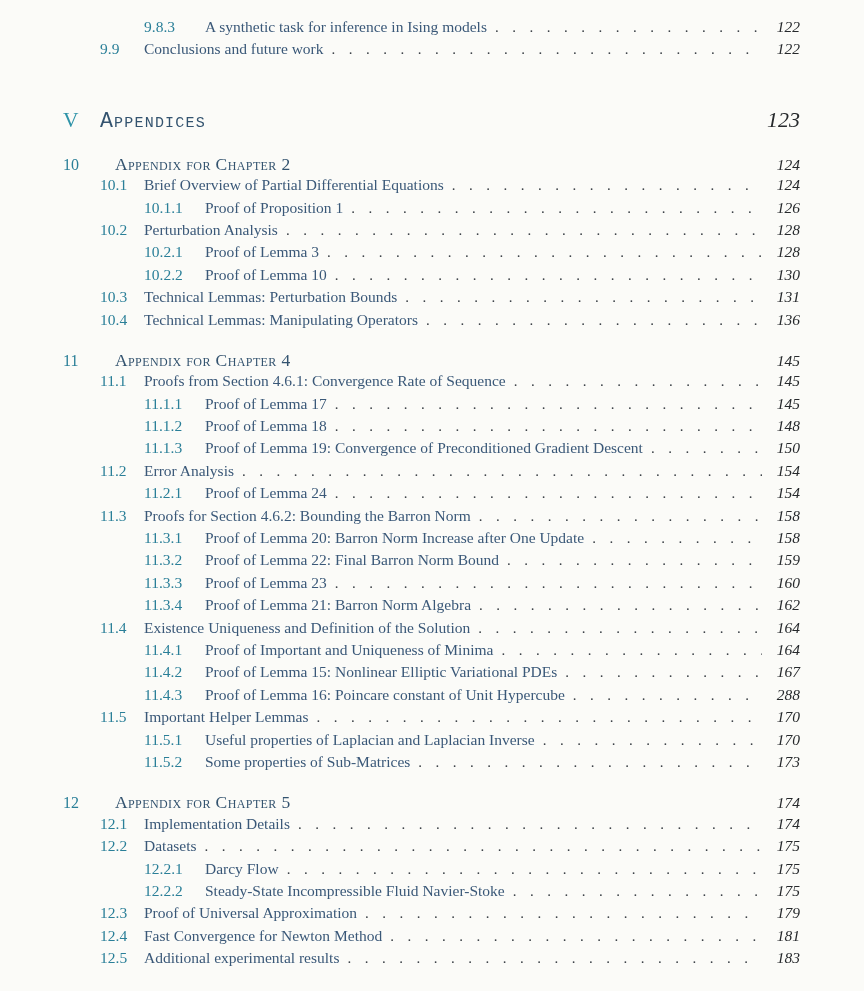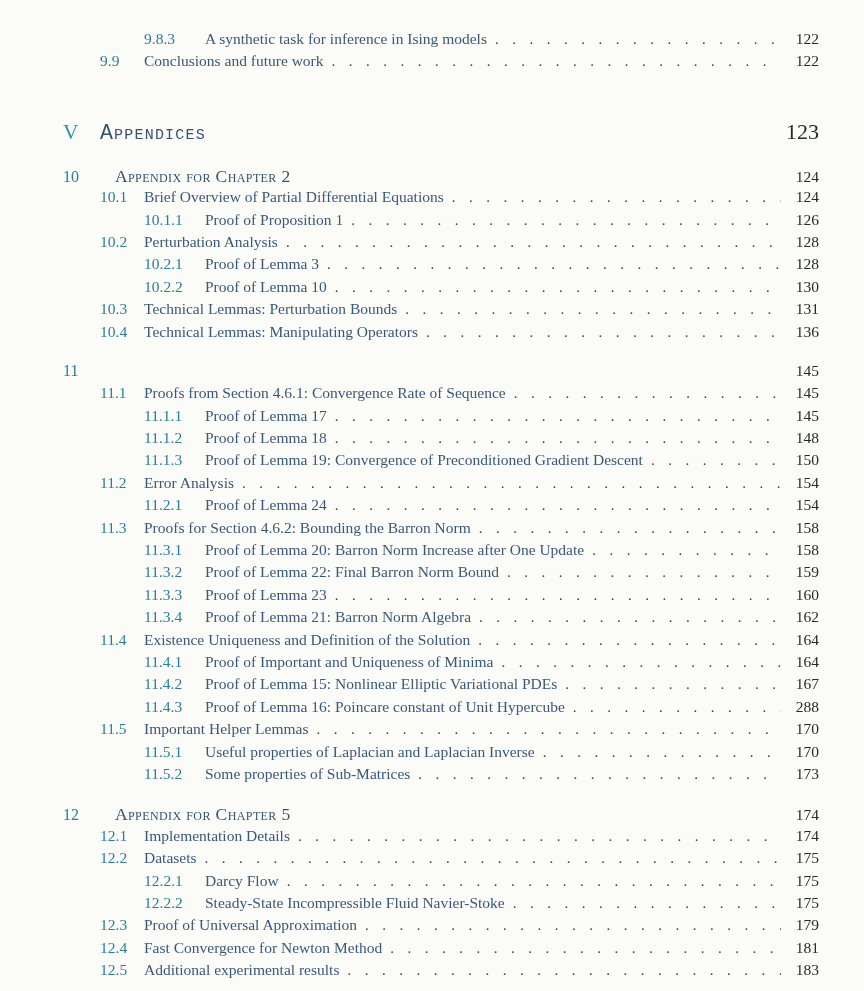--- a/index.html
+++ b/index.html
@@ -17,22 +17,21 @@
     padding: 0;
   }
   body {
     width: 864px;
     height: 991px;
     background: var(--page-bg);
     font-family: "Liberation Serif", "DejaVu Serif", serif;
     overflow: hidden;
   }
   .toc {
-    padding: 18px 45px 0 63px;
-    margin-top: 12px;
+    padding: 18px 64px 0 63px;
   }
   .row {
     display: flex;
     align-items: baseline;
     height: 22.4px;
     font-size: 15.5px;
   }
   .num {
     flex: none;
     color: var(--num-color);
@@ -49,20 +48,21 @@
     color: var(--dot-color);
     letter-spacing: 13.5px;
     margin: 0 2px 0 8px;
     font-size: 15px;
   }
   .page {
     flex: none;
     min-width: 36px;
     text-align: right;
     color: var(--page-num-color);
+    font-style: italic;
   }
 
   
   .level-section .num { width: 44px; margin-left: 37px; }
 
   
   .level-subsection .num { width: 61px; margin-left: 81px; }
 
   
   .level-chapter { margin-top: 17px; gap: 20px; }
@@ -157,20 +157,21 @@
     <span class="page">131</span>
   </div>
     <div class="row level-section">
     <span class="num">10.4</span>
     <span class="title">Technical Lemmas: Manipulating Operators</span>
     <span class="leader">........................................................................................................................</span>
     <span class="page">136</span>
   </div>
     <div class="row level-chapter">
     <span class="num">11</span>
+    <span class="title">Appendix for Chapter 4</span>
     <span class="leader"></span>
     <span class="page">145</span>
   </div>
     <div class="row level-section">
     <span class="num">11.1</span>
     <span class="title">Proofs from Section 4.6.1: Convergence Rate of Sequence</span>
     <span class="leader">........................................................................................................................</span>
     <span class="page">145</span>
   </div>
     <div class="row level-subsection">

